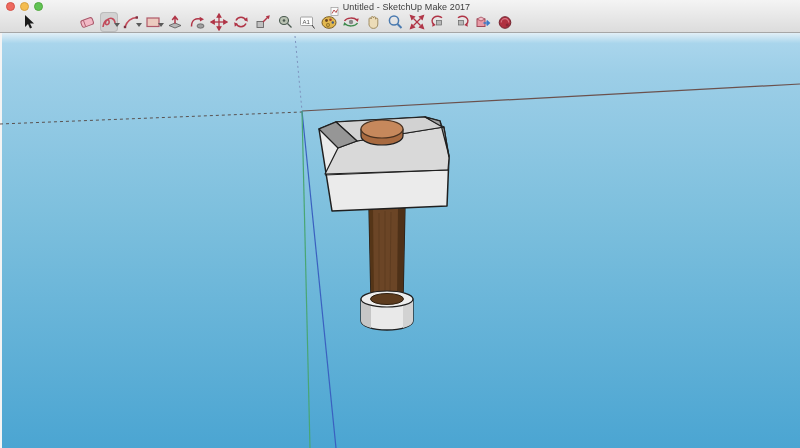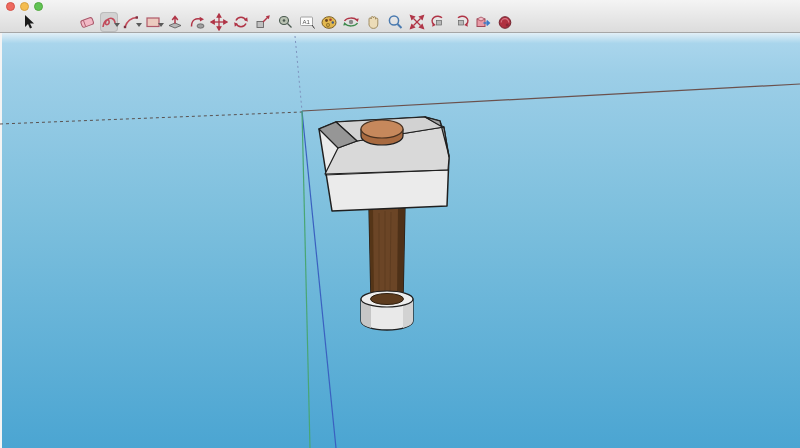--- a/index.html
+++ b/index.html
@@ -42,20 +42,29 @@
 <body>
 
 <div class="window">
 
   <div class="header">
     <div class="traffic">
       <span class="light red"></span>
       <span class="light yellow"></span>
       <span class="light green"></span>
     </div>
+    <div class="titlewrap">
+      <span class="doc-ico">
+        <svg width="9" height="9" viewBox="0 0 9 9">
+            <rect x="1" y="0.5" width="7" height="8" fill="#fafafa" stroke="#9a9a9a" stroke-width="0.7"></rect>
+            <path d="M2,6.5 L4,3 L6,5.5 L7.5,2.5" fill="none" stroke="#b04040" stroke-width="0.9"></path>
+          </svg>
+      </span>
+      <span class="title">Untitled - SketchUp Make 2017</span>
+    </div>
 
     <div class="tools">
 
       <div class="slot sep" role="button" title="Select">
         <span>
             <svg width="18" height="18" viewBox="0 0 18 18">
               <path d="M5,2 L5,14 L8,11 L10,15.5 L12,14.5 L10,10.5 L14,10.5 Z" fill="#1a1a1a"></path>
             </svg>
           </span>
       </div>

